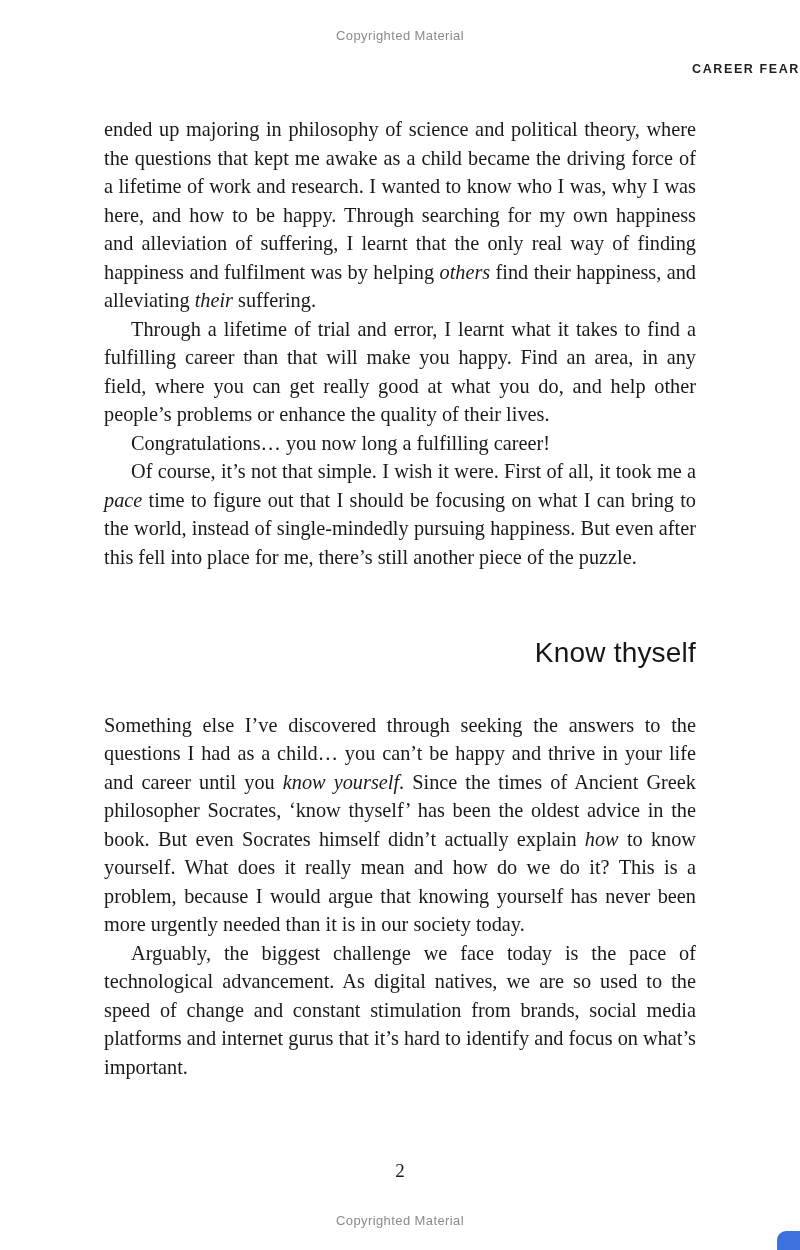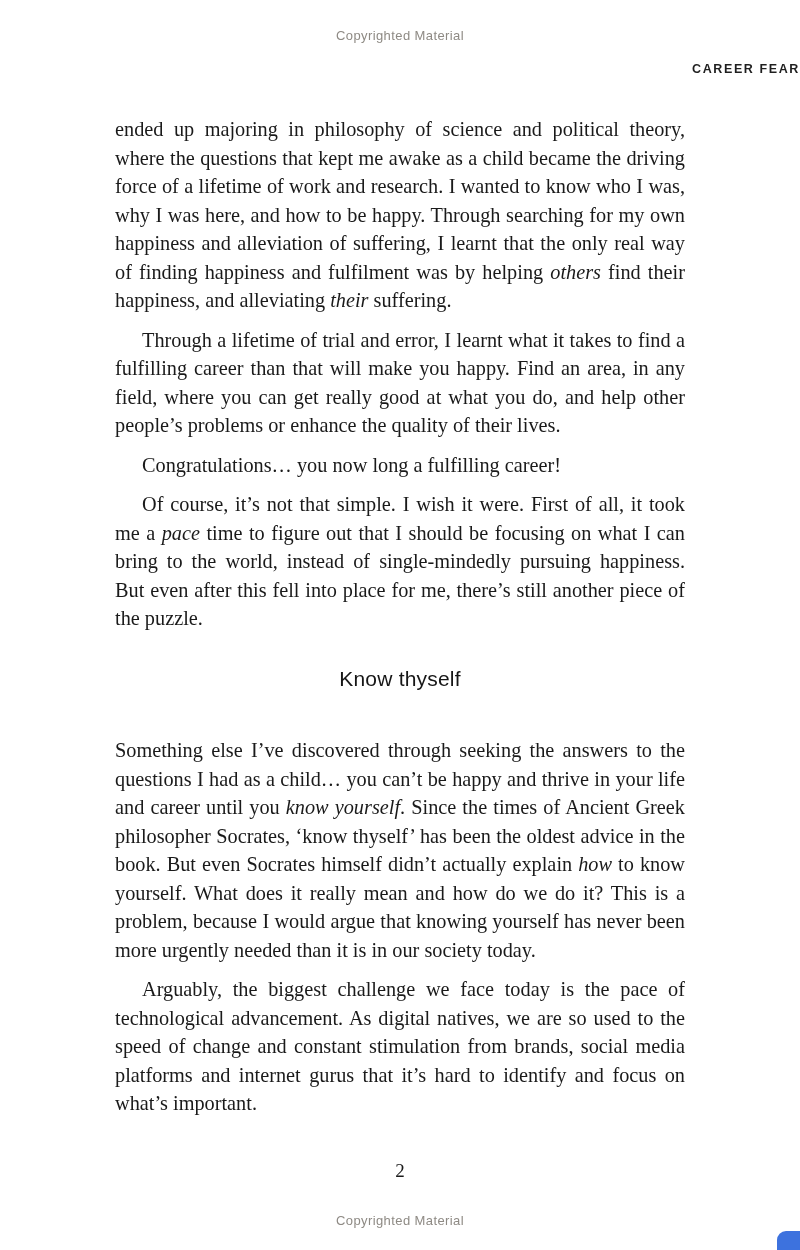--- a/index.html
+++ b/index.html
@@ -37,30 +37,30 @@
     letter-spacing:1.6px;
     color:#1f1f1f;
   }
   .body-text{
     width:592px;
     margin:39px auto 0 auto;
     font-size:20.3px;
     line-height:28.5px;
     text-align:justify;
   }
-  .body-text p{margin:11px;}
+  .body-text p{margin:0;}
   .body-text p.indent{text-indent:27px;}
   .body-text em{font-style:italic;}
   .section-heading{
     font-family:"Liberation Sans","DejaVu Sans",sans-serif;
-    font-size:21px;
+    font-size:28px;
     font-weight:500;
     letter-spacing:0.2px;
-    text-align:center;
-    margin:32px 0 43px 0;
+    text-align:right;
+    margin:68px 0 43px 0;
     color:#161616;
   }
   .page-number{
     position:absolute;
     left:0;right:0;
     bottom:68px;
     text-align:center;
     font-size:19px;
     color:var(--text-color);
   }

